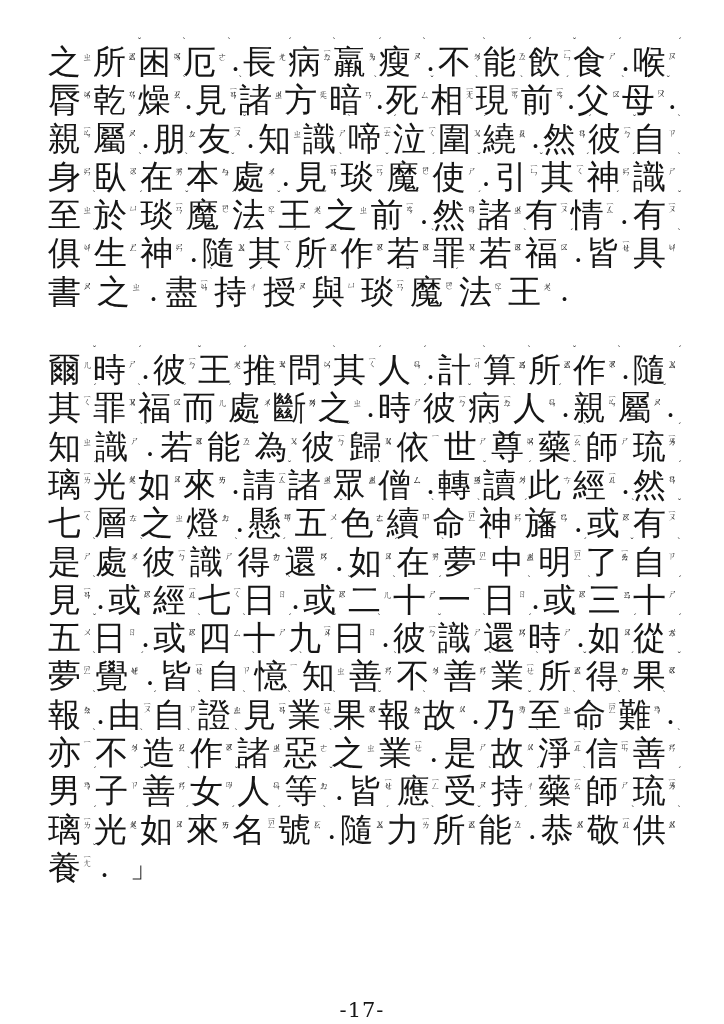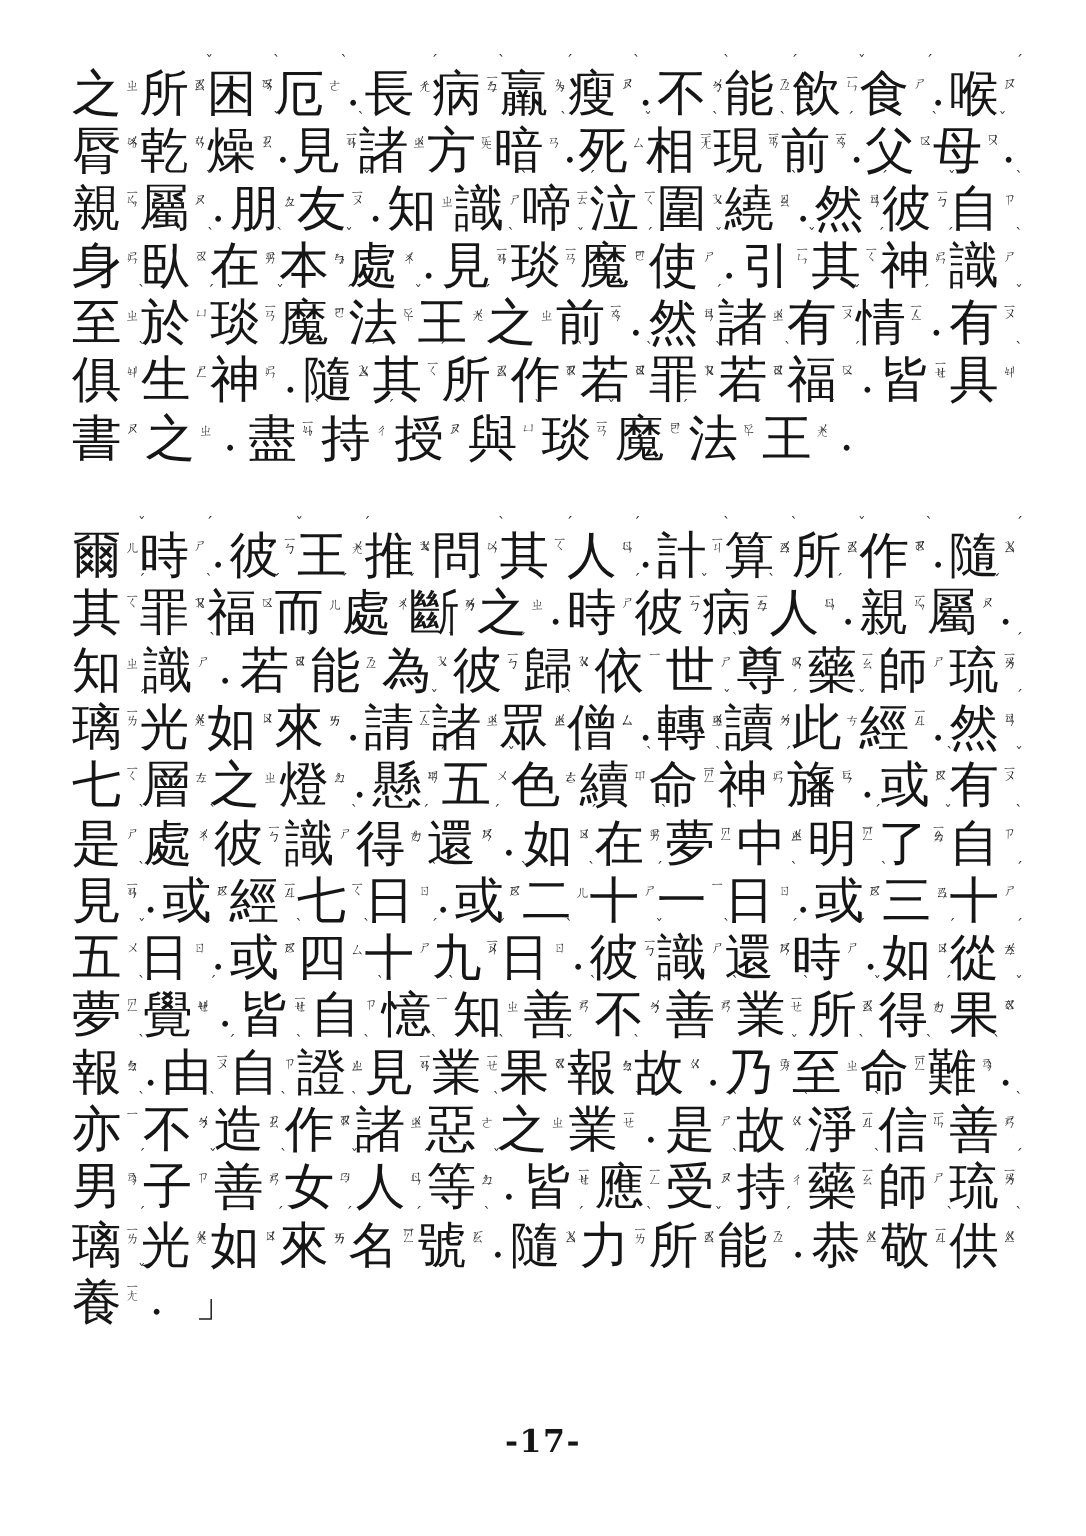--- a/index.html
+++ b/index.html
@@ -75,26 +75,25 @@
   .punct.bracket {
     margin-left: 14px;
     font-size: 28px;
     line-height: 36px;
     width: 20px;
   }
   .page-num {
     position: absolute;
     left: 0;
     right: 0;
-    top: 948px;
+    top: 998px;
     text-align: center;
     font-size: 21px;
     letter-spacing: 1px;
     color: #161616;
-    font-weight: bold;
   }
 </style>
 </head>
 <body>
 
 <div class="page">
   <div class="content">
       <div class="para">
         <div class="line">
           <span class="unit">

